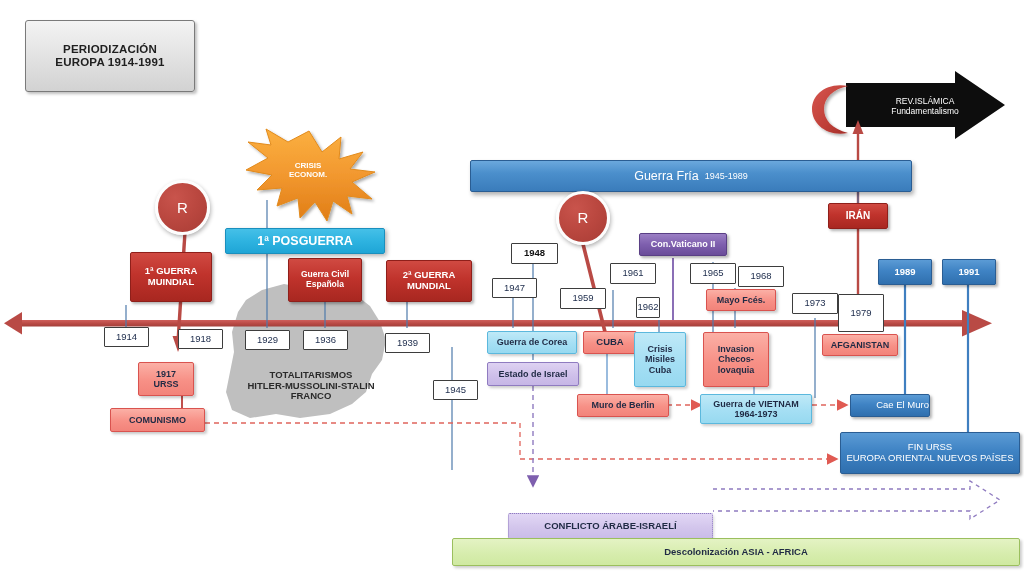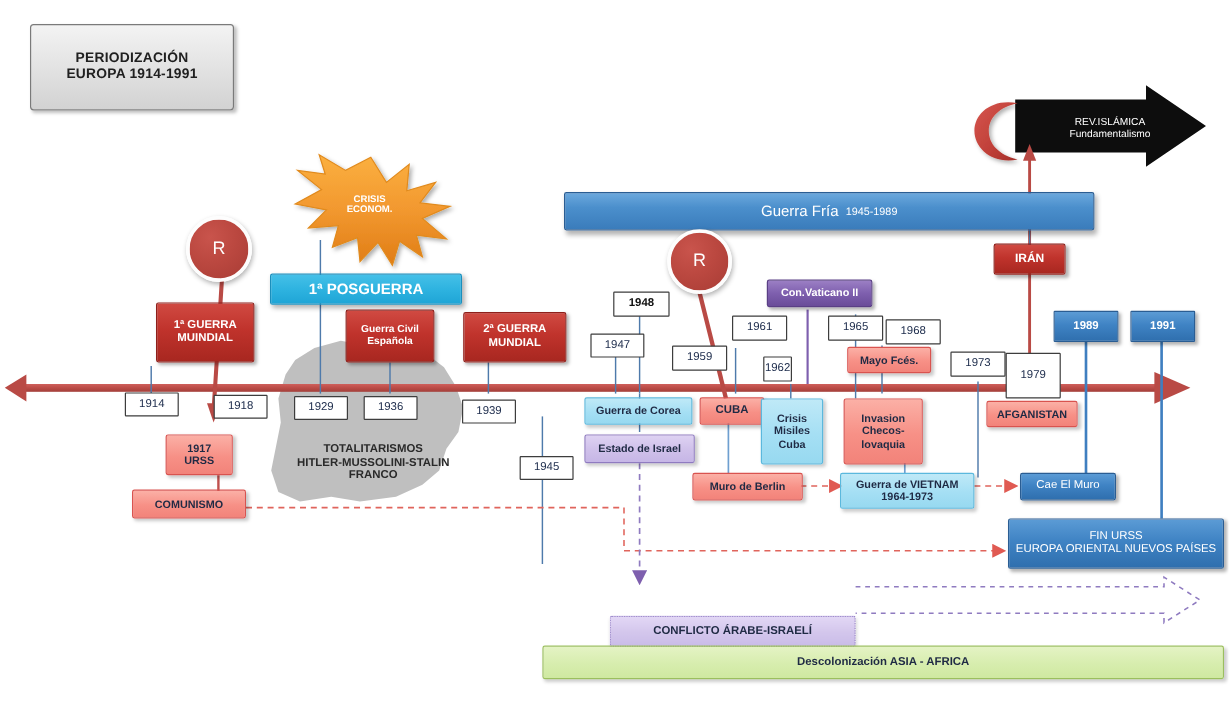--- a/index.html
+++ b/index.html
@@ -287,21 +287,21 @@
   </div>
 
   <div class="node box-lavender-dash" style="left:508px;top:485px;width:205px;height:26px;">
     <span class="lbl">CONFLICTO ÁRABE-ISRAELÍ</span>
   </div>
 
   <div class="node box-green" style="left:452px;top:517px;width:568px;height:28px;margin-top:21px;">
     <span class="lbl">Descolonización ASIA - AFRICA</span>
   </div>
 
-  <div class="node box-blue" style="left:850px;top:394px;width:80px;height:23px;font-weight:500;">
+  <div class="node box-blue" style="left:850px;top:394px;width:80px;height:23px;font-weight:500;justify-content:flex-end;">
     <span class="lbl">Cae El Muro</span>
   </div>
 
   <div class="node box-blue" style="left:840px;top:432px;width:180px;height:42px;flex-direction:column;font-weight:500;">
     <div class="lbl">FIN URSS</div>
     <div class="lbl">EUROPA ORIENTAL NUEVOS PAÍSES</div>
   </div>
 
   <div class="node" style="left:232px;top:362px;width:158px;height:48px;flex-direction:column;color:#2a2a2a;font-size:9.5px;font-weight:600;line-height:1.35;">
     <div class="lbl">TOTALITARISMOS</div>

